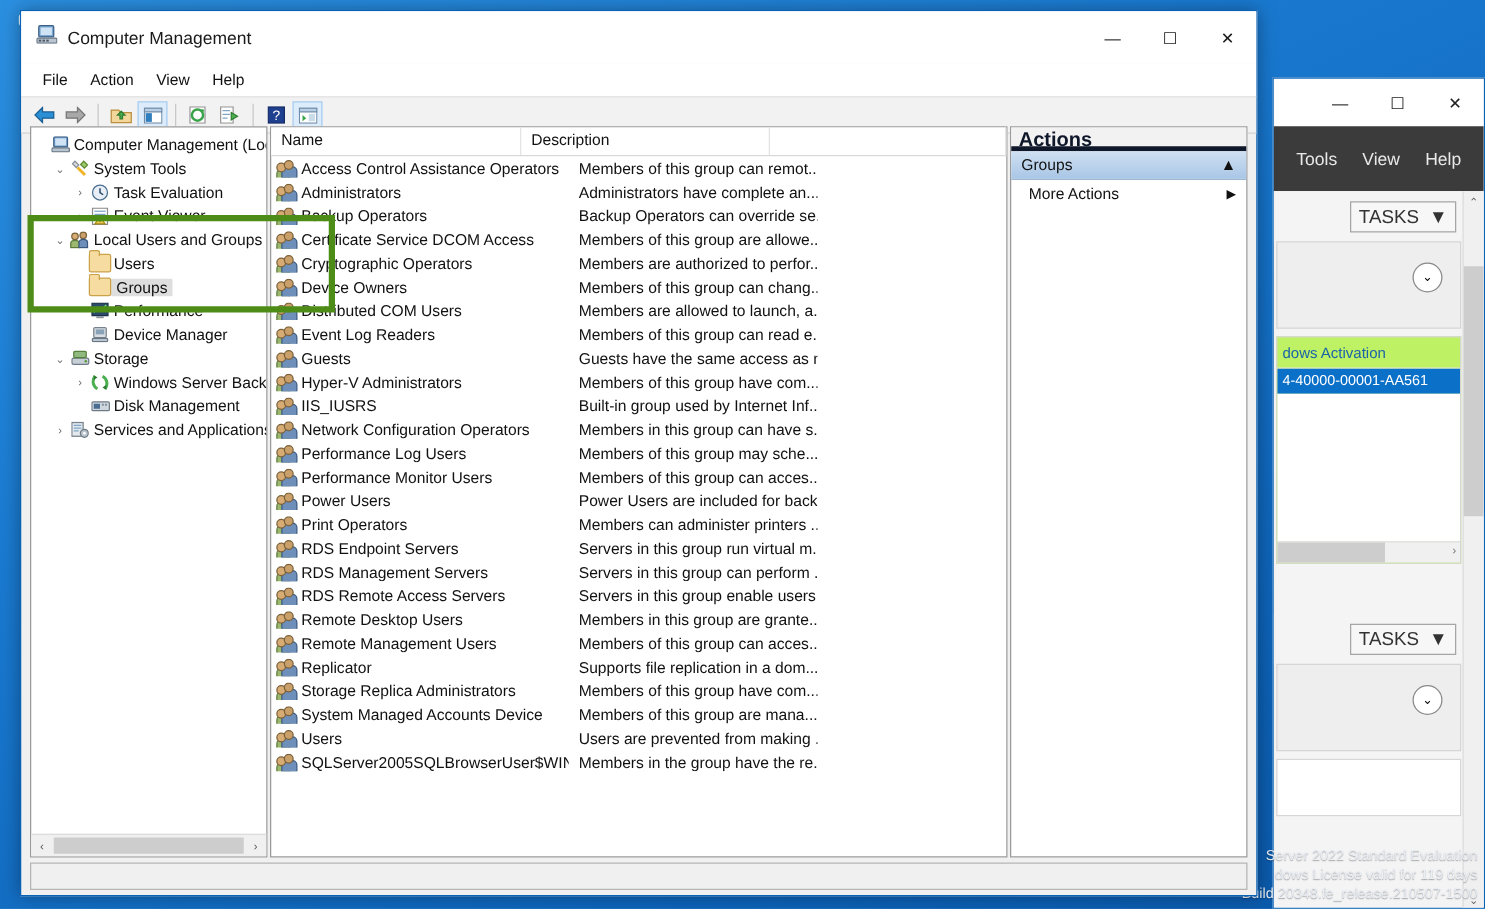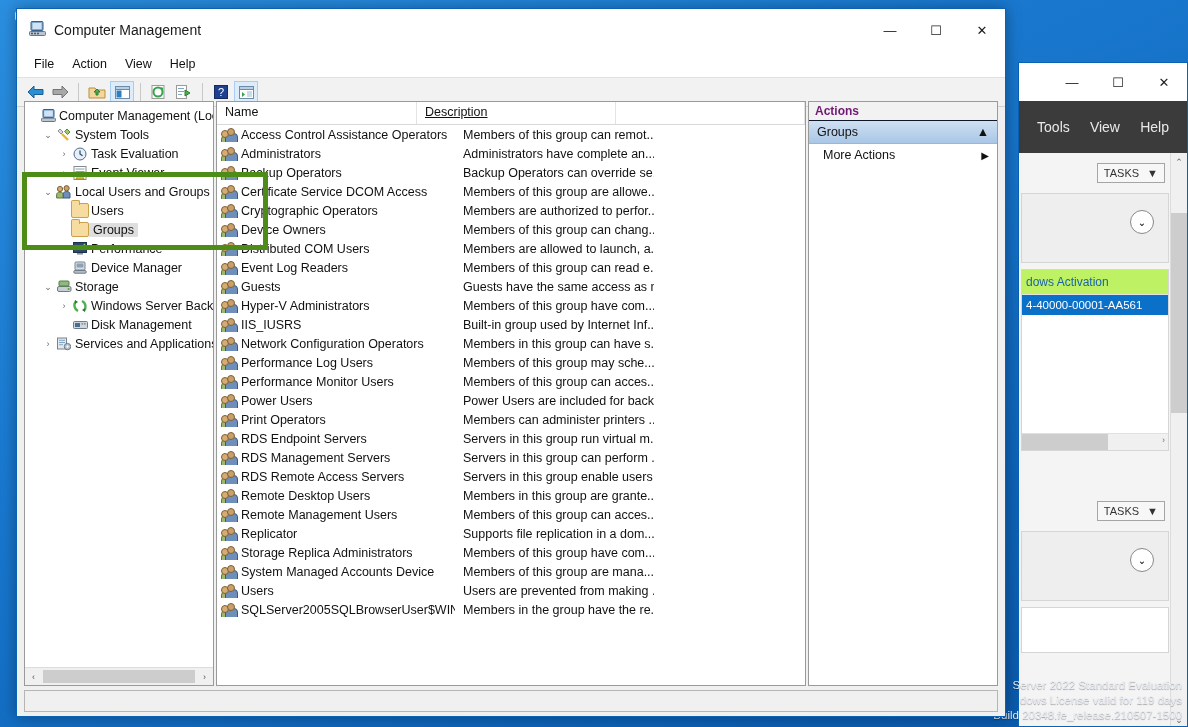--- a/index.html
+++ b/index.html
@@ -34,21 +34,21 @@
   #srvmgr .sm-menu span{color:#e9e9e9;font-size:14px;}
   #srvmgr .sm-body{position:relative;height:575px;background:#f4f4f4;}
   #srvmgr .sm-scroll{position:absolute;right:0;top:0;width:16px;bottom:0;background:#f0f0f0;
     border-left:1px solid #dcdcdc;}
   #srvmgr .sm-scroll .sarrow{height:17px;display:flex;align-items:center;justify-content:center;
     font-size:9px;color:#606060;}
   #srvmgr .sm-scroll .sthumb{position:absolute;left:0;right:0;top:60px;height:200px;background:#cdcdcd;}
   #srvmgr .sm-inner{position:absolute;left:0;right:16px;top:0;bottom:0;}
   #srvmgr .tasksbar{height:40px;display:flex;align-items:center;justify-content:flex-end;
     padding-right:6px;background:#f4f4f4;}
-  #srvmgr .tasksbtn{border:1px solid #a5a5a5;background:#f7f7f7;font-size:11px;color:#333;
+  #srvmgr .tasksbtn{border:1px solid #a5a5a5;background:#f7f7f7;font-size:15px;color:#333;
     padding:3px 6px;display:flex;align-items:center;gap:8px;}
   #srvmgr .tile{background:#eee;border:1px solid #d6d6d6;margin:0 2px;height:68px;position:relative;}
   #srvmgr .tile .chev{position:absolute;right:14px;top:16px;width:22px;height:22px;border:1px solid #888;
     border-radius:50%;display:flex;align-items:center;justify-content:center;font-size:10px;background:#fff;}
   #srvmgr .panelbox{background:#bef264;border:1px solid #d6d6d6;margin:6px 2px 0 2px;}
   #srvmgr .pb-hdr{font-size:12px;color:#1b63a8;padding:5px 4px;border-bottom:1px solid #e3e3e3;
     white-space:nowrap;overflow:hidden;}
   #srvmgr .pb-sel{background:#0a70c8;color:#fff;font-size:11.5px;padding:4px;white-space:nowrap;overflow:hidden;}
   #srvmgr .pb-body{height:118px;background:#fff;}
   #srvmgr .pb-hscroll{height:16px;background:#f0f0f0;border-top:1px solid #e0e0e0;position:relative;}
@@ -94,31 +94,31 @@
   .trow .exp{width:14px;text-align:center;font-size:9px;color:#6b6b6b;flex:none;}
   .trow .ti{width:18px;flex:none;display:flex;align-items:center;justify-content:center;}
   .trow.sel .lab{background:#dedede;padding:0 4px;border-radius:1px;}
   .trow .lab{padding:0 2px;}
 
   
   #listpane{flex:1;position:relative;}
   .lhead{height:22px;display:flex;border-bottom:1px solid #d9d9d9;background:#fff;font-size:12.5px;}
   .lhead .hc{padding:3px 0 0 8px;border-right:1px solid #e3e3e3;box-sizing:border-box;color:#111;}
   .lhead .c1{width:200px;}
-  .lhead .c2{width:199px;text-decoration:underline;}
+  .lhead .c2{width:199px;}
   .lhead .c3{flex:1;}
   .lbody{position:absolute;left:0;right:0;top:23px;bottom:0;overflow:hidden;}
   .lrow{display:flex;align-items:center;height:19px;font-size:12.5px;color:#111;white-space:nowrap;}
   .lrow .n{width:238px;display:flex;align-items:center;gap:4px;padding-left:4px;box-sizing:border-box;overflow:hidden;}
   .lrow .d{width:199px;padding-left:8px;box-sizing:border-box;overflow:hidden;}
 
   
   #actpane{width:190px;flex:none;background:#fff;}
-  .acthdr{height:19px;background:#f2f2f2;border-bottom:1px solid #0f172a;
-    font-size:12px;font-weight:bold;color:#701a75;padding:2px 0 0 6px;box-sizing:border-box;}
+  .acthdr{height:19px;background:#f2f2f2;border-bottom:4px solid #0f172a;
+    font-size:16px;font-weight:bold;color:#0f172a;padding:2px 0 0 6px;box-sizing:border-box;}
   .actgrp{height:22px;background:linear-gradient(to bottom,#cfe0f2,#a9c6e6);
     border-bottom:1px solid #9cb6d4;display:flex;align-items:center;padding:0 8px;
     font-size:12.5px;color:#111;}
   .actgrp .sp{flex:1;}
   .actitem{height:22px;display:flex;align-items:center;padding-left:14px;font-size:12.5px;color:#111;}
   .actitem .sp{flex:1;}
 
   .statusbar{position:absolute;left:7px;right:7px;bottom:4px;height:22px;
     background:#f0f0f0;border:1px solid #b5b5b5;box-sizing:border-box;}
 

